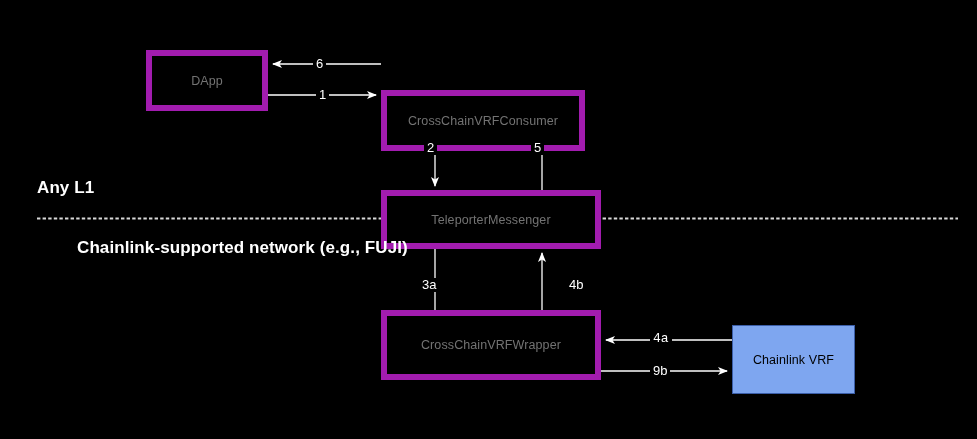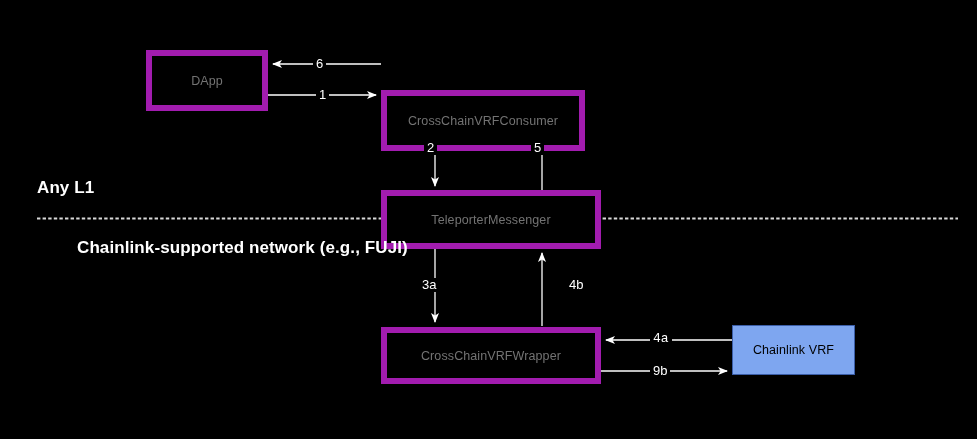--- a/index.html
+++ b/index.html
@@ -97,25 +97,25 @@
   </div>
 
   <div class="node-box" style="left:381px; top:50px; width:204px; height:61px;margin-top:40px;">
     <span>CrossChainVRFConsumer</span>
   </div>
 
   <div class="node-box" style="left:381px; top:190px; width:220px; height:59px;">
     <span>TeleporterMessenger</span>
   </div>
 
-  <div class="node-box" style="left:381px; top:327px; width:220px; height:57px;">
+  <div class="node-box" style="left:381px; top:310px; width:220px; height:70px;">
     <span>CrossChainVRFWrapper</span>
   </div>
 
-  <div class="node-box accent" style="left:732px; top:325px; width:123px; height:50px;">
+  <div class="node-box accent" style="left:732px; top:325px; width:123px; height:69px;">
     <span>Chainlink VRF</span>
   </div>
 
   <div class="zone-label" style="left:37px; top:178px;">
     <span>Any L1</span>
   </div>
 
   <div class="zone-label" style="left:37px; top:238px;margin-left:40px;">
     <span>Chainlink-supported network (e.g., FUJI)</span>
   </div>

